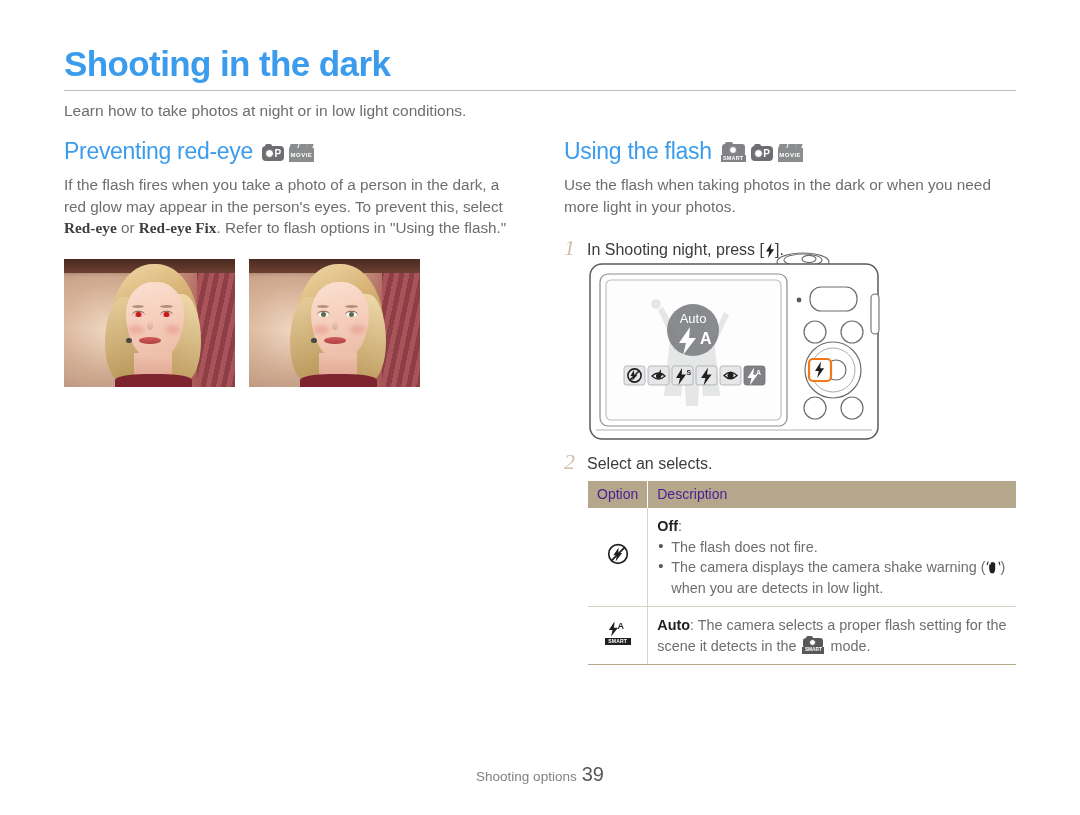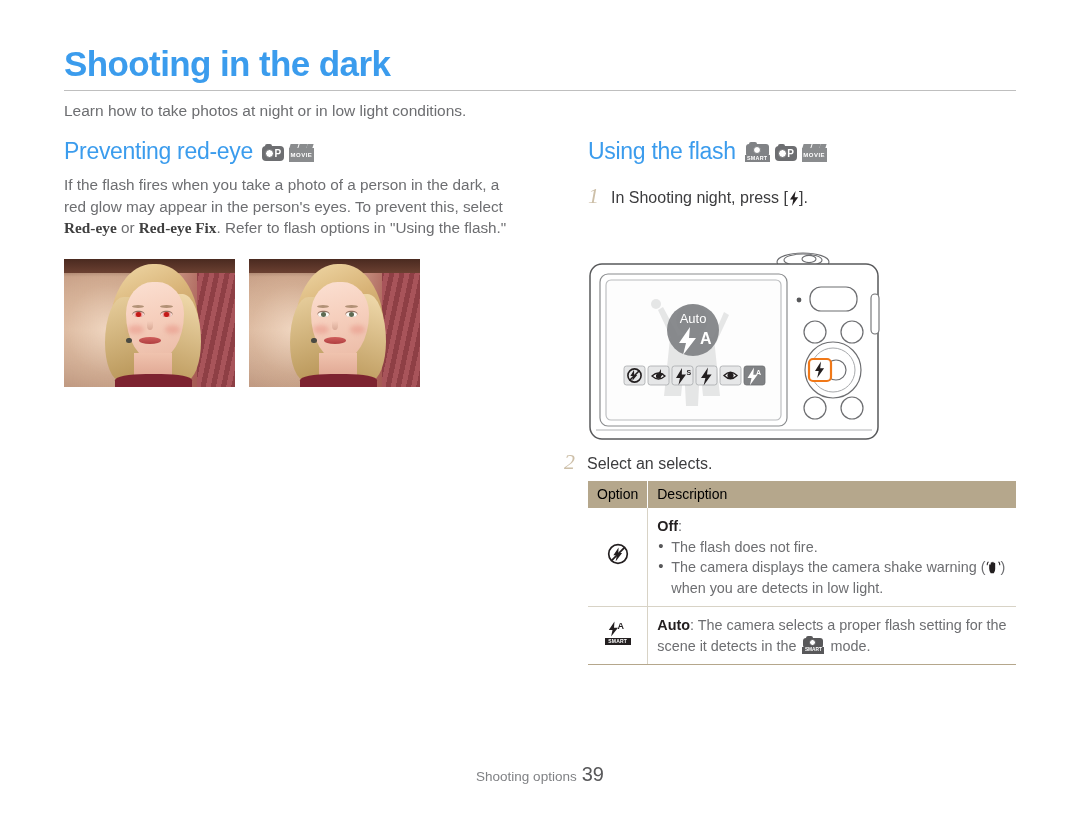--- a/index.html
+++ b/index.html
@@ -36,21 +36,21 @@
   }
   .page-sub {
     margin-top:10px;
     font-size:15.5px;
     color:#6d6e71;
     line-height:20px;
   }
 
   
   .col-left  { position:absolute; left:64px;  top:138px; width:455px; }
-  .col-right { position:absolute; left:588px; top:138px; width:452px; }
+  .col-right { position:absolute; left:564px; top:138px; width:452px; }
 
   .sec-head {
     display:flex; align-items:center; gap:9px;
     margin:0 0 9px 0;
   }
   .sec-head h2 {
     margin:0;
     font-size:23px;
     font-weight:normal;
     color:#3b9ced;
@@ -252,21 +252,21 @@
   }
 
   
   .opt-table {
     position:absolute; left:588px; top:481px; width:428px;
     border-collapse:collapse;
     font-size:13.6px;
   }
   .opt-table thead th {
     background:#b5a78c;
-    color:#000000;
+    color:#4c1d95;
     font-weight:normal;
     text-align:left;
     padding:5px 9px 6px 9px;
     font-size:14px;
     border-right:1.5px solid #ffffff;
   }
   .opt-table thead th:last-child { border-right:none; }
   .opt-table td {
     vertical-align:middle;
     padding:8px 9px;
@@ -448,20 +448,21 @@
         <span class="icon-movie">
           <span class="reel r1"></span>
             <span class="reel r2"></span>
             <span class="reel r3"></span>
           <span class="strip"></span>
           <span class="word">MOVIE</span>
         </span>
       </span>
     </div>
 
+    <p class="body-text">Use the flash when taking photos in the dark or when you need more light in your photos.</p>
 
     <div class="step">
       <span class="step-num">1</span>
       <span class="step-text"><span>In Shooting night, press [</span><span class="bolt-inline">
           <svg viewBox="0 0 10 15" width="10" height="15">
               <path d="M6.6 0 L1 8.4 H4.3 L3 15 L9.2 6.3 H5.6 Z" fill="#231f20"></path>
             </svg>
         </span><span>].</span></span>
     </div>
 

